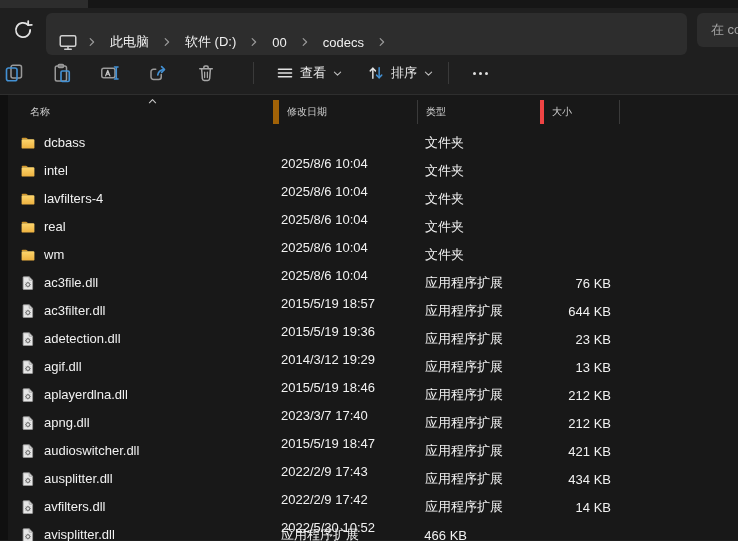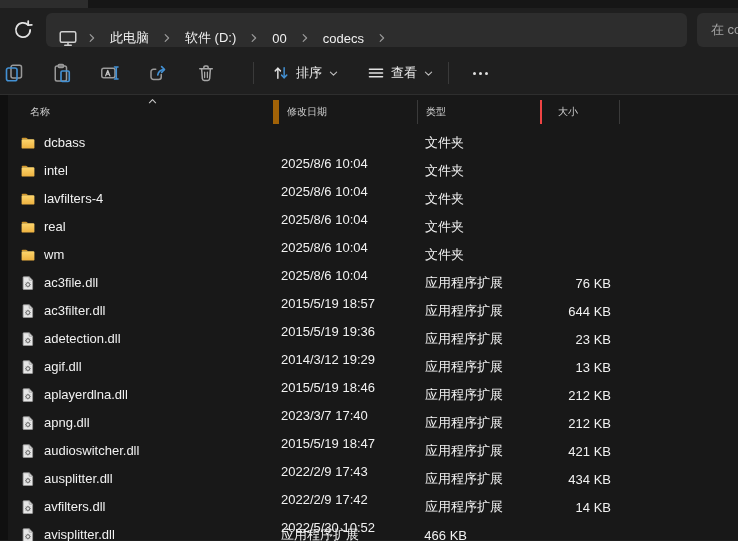--- a/index.html
+++ b/index.html
@@ -12,21 +12,21 @@
   
   .titlebar-strip{ position:relative; height:8px; background:#161616; }
   .tab-remnant{ position:absolute; left:0; top:0; width:88px; height:8px; background:#2d2d2d; }
   
   .address-row{ position:relative; height:44px; background:#1f1f1f; }
   .refresh-btn{
     position:absolute; left:6px; top:6px; width:34px; height:32px;
     background:transparent; border:none; display:flex; align-items:center; justify-content:center; cursor:pointer;
   }
   .address-field{
-    position:absolute; left:46px; top:5px; right:51px; height:34px;
+    position:absolute; left:46px; top:5px; right:51px; height:42px;
     background:#2d2d2d; border-radius:6px;
     display:flex; align-items:center; padding:16px 6px 0 12px; overflow:hidden;
   }
   .crumbs{ display:flex; align-items:center; }
   .crumb-btn{
     background:transparent; border:none; color:#f0f0f0; font-size:13px;
     font-family:inherit; padding:3px 8px; border-radius:4px; cursor:pointer; white-space:nowrap;
   }
   .crumb-chev{ display:flex; align-items:center; padding:0 2px; }
   .pc-icon{ display:flex; align-items:center; margin-right:4px; }
@@ -61,21 +61,21 @@
   .list-area{ position:relative; height:445px; background:#181818; }
   .left-strip{ position:absolute; left:0; top:0; width:8px; height:100%; background:#101010; }
   .pane{ position:absolute; left:8px; top:0; right:0; height:100%; }
   .header-row{
     position:relative; height:34px; display:flex; align-items:center; color:#cfcfcf; font-size:10px;
   }
   .hcell{ height:24px; display:flex; align-items:center; }
   .hc-name{ width:265px; padding-left:22px; }
   .hc-date{ width:144px; padding-left:8px; border-left:6px solid #a16207; }
   .hc-type{ width:123px; padding-left:8px; border-left:1px solid #3a3a3a;text-align:right; }
-  .hc-size{ width:79px;  padding-left:16px; border-left:2px solid #ef4444; }
+  .hc-size{ width:79px;  padding-left:8px; border-left:4px solid #ef4444; }
   .hc-fill{ flex:1; border-left:1px solid #3a3a3a; }
   .sort-caret{ position:absolute; left:139px; top:1px; display:flex; }
   .row{
     height:28px; display:flex; align-items:center; color:#f1f1f1; cursor:default;
   }
   .c-name{ width:265px; padding-left:12px; display:flex; align-items:flex-start; overflow:hidden; white-space:nowrap; }
   .c-name .ficon{ width:16px; height:16px; margin-right:8px; flex:0 0 16px; display:flex; }
   .c-date{ width:144px; padding-left:8px; white-space:nowrap;margin-top:40px; }
   .c-type{ width:123px; padding-left:8px; white-space:nowrap; }
   .c-size{ width:79px; padding-right:8px; text-align:right; white-space:nowrap; }
@@ -194,44 +194,44 @@
           <path class="gstroke" d="M3 4.5h10" style="stroke:#a8a8a8"></path>
           <path class="gstroke" d="M6.3 4.3V3.4c0-.6.5-1 1-1h1.4c.6 0 1 .4 1 1v.9" style="stroke:#a8a8a8"></path>
           <path class="gstroke" d="M4.5 4.6l.6 8c.1.8.7 1.4 1.5 1.4h2.8c.8 0 1.4-.6 1.5-1.4l.6-8" style="stroke:#a8a8a8"></path>
           <path class="gstroke" d="M6.9 7.2v4.4M9.1 7.2v4.4" style="stroke:#a8a8a8;stroke-width:1"></path>
         </svg>
       </span>
     </button>
 
     <div class="tool-sep"></div>
 
+    <button class="labeled-btn view">
+      <span>
+        <svg width="18" height="18" viewBox="0 0 16 16">
+          <path class="wstroke" d="M2.2 4.6h11.6M2.2 8h11.6M2.2 11.4h11.6" style="stroke-width:1.4"></path>
+        </svg>
+      </span>
+      <span>查看</span>
+      <span>
+        <svg width="11" height="11" viewBox="0 0 12 12">
+            <path class="gstroke" d="M2.6 4.4 6 7.8l3.4-3.4" style="stroke:#bdbdbd"></path>
+          </svg>
+      </span>
+    </button>
+
     <button class="labeled-btn">
       <span>
         <svg width="18" height="18" viewBox="0 0 16 16">
           <path class="wstroke" d="M5.2 12.6V3.8"></path>
           <polyline class="wstroke" points="2.9,6.1 5.2,3.8 7.5,6.1"></polyline>
           <path class="astroke" d="M10.8 3.4v8.8"></path>
           <polyline class="astroke" points="8.5,9.9 10.8,12.2 13.1,9.9"></polyline>
         </svg>
       </span>
       <span>排序</span>
-      <span>
-        <svg width="11" height="11" viewBox="0 0 12 12">
-            <path class="gstroke" d="M2.6 4.4 6 7.8l3.4-3.4" style="stroke:#bdbdbd"></path>
-          </svg>
-      </span>
-    </button>
-
-    <button class="labeled-btn view">
-      <span>
-        <svg width="18" height="18" viewBox="0 0 16 16">
-          <path class="wstroke" d="M2.2 4.6h11.6M2.2 8h11.6M2.2 11.4h11.6" style="stroke-width:1.4"></path>
-        </svg>
-      </span>
-      <span>查看</span>
       <span>
         <svg width="11" height="11" viewBox="0 0 12 12">
             <path class="gstroke" d="M2.6 4.4 6 7.8l3.4-3.4" style="stroke:#bdbdbd"></path>
           </svg>
       </span>
     </button>
 
     <div class="tool-sep" style="margin-left:8px"></div>
 
     <button class="more-btn">

